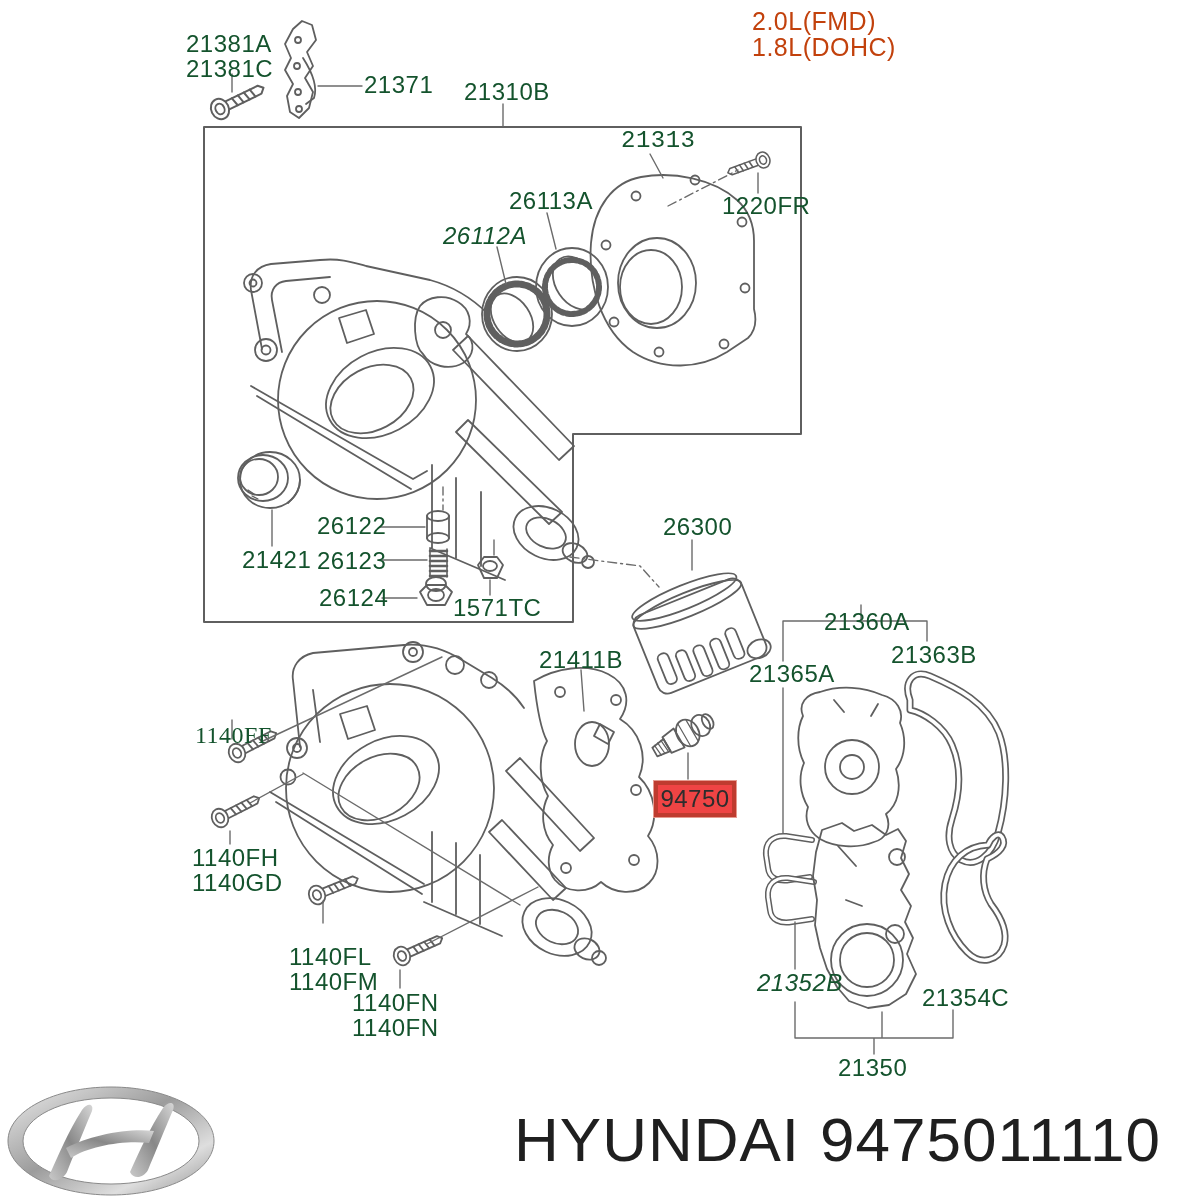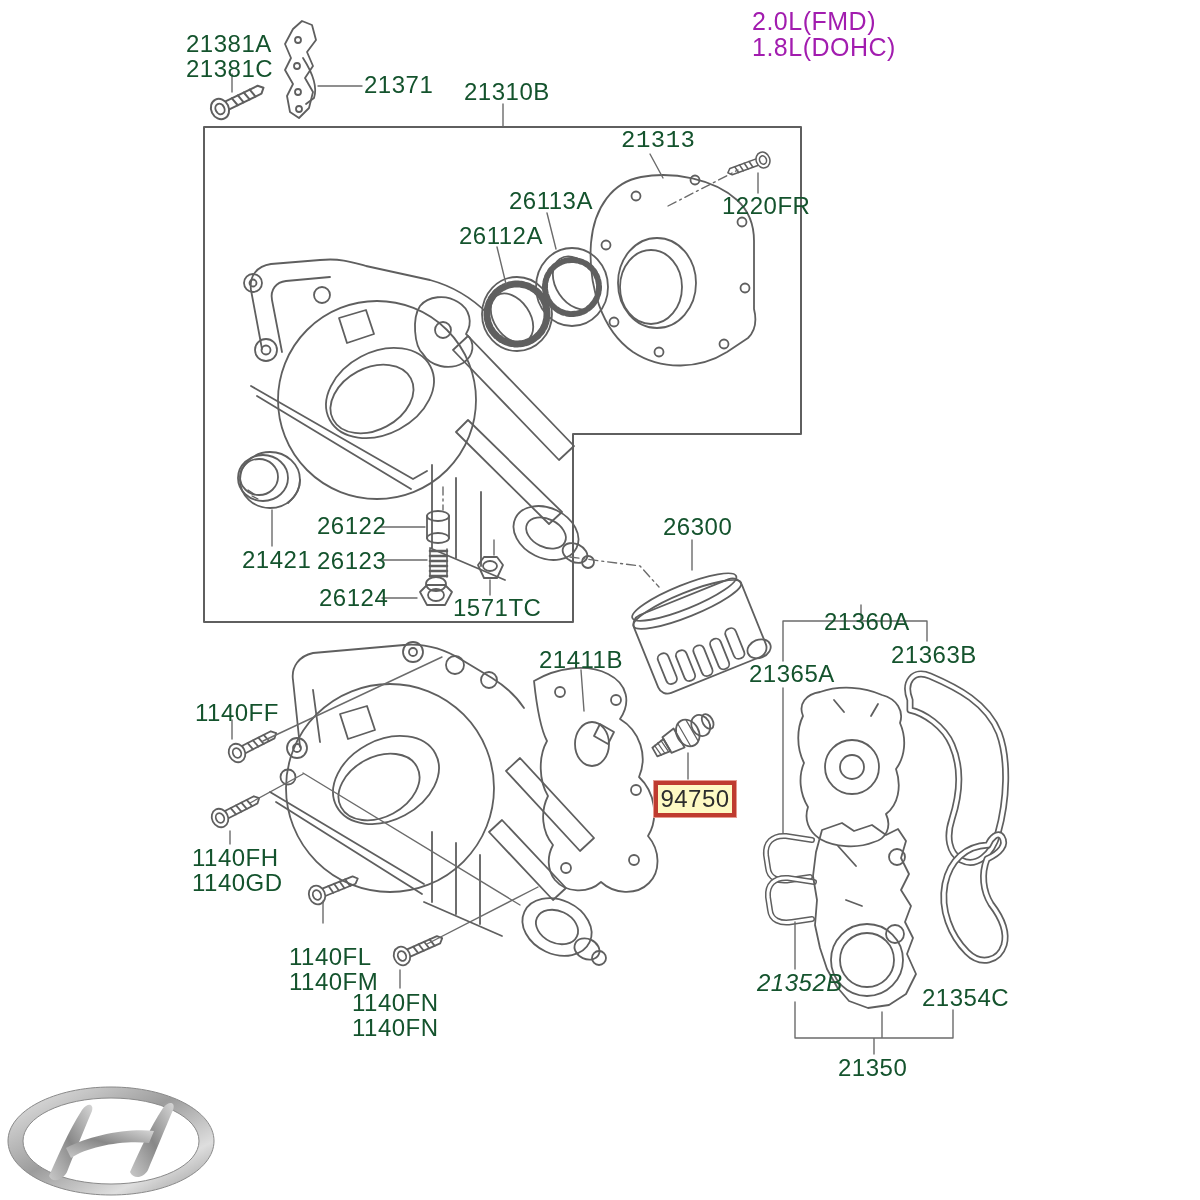--- a/index.html
+++ b/index.html
@@ -6,26 +6,26 @@
   .canvas{
     position:relative;width:1200px;height:1200px;background:#fff;overflow:hidden;
     font-family:"Liberation Sans",sans-serif;
   }
   .art{position:absolute;left:0;top:0;}
   .lbl{
     position:absolute;font-size:24px;line-height:1.02;color:#14532d;
     white-space:nowrap;letter-spacing:0.5px;
   }
   .lbl div{line-height:1.05;}
-  .engine-code{font-size:25px;color:#a21caf;}
+  .engine-code{font-size:25px;color:#c2410c;}
   .red-box{
     position:absolute;left:654px;top:781px;width:74px;height:28px;
     border:4px solid #bf3b2f;box-shadow:0 0 0 1px #e59a8f;
     display:flex;align-items:center;justify-content:center;
-    font-size:24px;color:#2d2d2d;background:#fef9c3;letter-spacing:0.5px;
+    font-size:24px;color:#2d2d2d;background:#ef4444;letter-spacing:0.5px;
   }
   .footer-text{
     position:absolute;left:514px;top:1104px;font-size:62px;color:#1f1f1f;
     letter-spacing:1px;white-space:nowrap;
   }
   .footer-text .brand{margin-right:20px;}
   .logo{position:absolute;left:4px;top:1084px;}
 </style>
 </head>
 <body>
@@ -278,38 +278,38 @@
   <div class="lbl" style="left:464px;top:80px;text-align:right;">21310B</div>
 
   <div class="lbl engine-code" style="left:752px;top:8px;">
     <div>2.0L(FMD)</div>
     <div>1.8L(DOHC)</div>
   </div>
 
   <div class="lbl" style="left:621px;top:129px;font-family:Liberation Mono, monospace;">21313</div>
   <div class="lbl" style="left:722px;top:194px;">1220FR</div>
   <div class="lbl" style="left:509px;top:189px;">26113A</div>
-  <div class="lbl" style="left:459px;top:224px;">26112A</div>
+  <div class="lbl" style="left:443px;top:224px;font-style:italic;">26112A</div>
   <div class="lbl" style="left:242px;top:548px;">21421</div>
   <div class="lbl" style="left:317px;top:514px;">26122</div>
   <div class="lbl" style="left:317px;top:549px;">26123</div>
   <div class="lbl" style="left:319px;top:586px;">26124</div>
   <div class="lbl" style="left:453px;top:596px;">1571TC</div>
   <div class="lbl" style="left:663px;top:515px;">26300</div>
   <div class="lbl" style="left:539px;top:648px;">21411B</div>
 
   <div class="red-box">
     <span>94750</span>
   </div>
 
   <div class="lbl" style="left:824px;top:572px;margin-top:38px;">21360A</div>
   <div class="lbl" style="left:749px;top:662px;">21365A</div>
   <div class="lbl" style="left:891px;top:643px;">21363B</div>
 
-  <div class="lbl" style="left:195px;top:701px;">1140FF</div>
+  <div class="lbl" style="left:195px;top:723px;font-family:Liberation Serif, serif;">1140FF</div>
   <div class="lbl" style="left:192px;top:845px;">
     <div>1140FH</div>
     <div>1140GD</div>
   </div>
   <div class="lbl" style="left:289px;top:925px;margin-top:19px;">
     <div>1140FL</div>
     <div>1140FM</div>
   </div>
   <div class="lbl" style="left:352px;top:990px;">
     <div>1140FN</div>
@@ -336,14 +336,17 @@
         <stop offset="1" stop-color="#d6d6d6"></stop>
       </linearGradient>
     </defs>
     <g fill="url(#hGradL)" stroke="none">
       <path d="M45,92 C55,70 64,48 78,26 C84,18 90,20 88,27 C80,46 70,70 63,88 C58,97 48,99 45,92 Z"></path>
       <path d="M126,88 C136,66 146,44 159,24 C165,16 172,18 169,26 C161,45 151,69 144,86 C139,95 129,95 126,88 Z"></path>
       <path d="M62,64 C85,52 122,44 150,47 L145,59 C120,56 85,62 67,74 Z"></path>
     </g>
   </svg>
 
+  <div class="footer-text">
+    <span class="brand">HYUNDAI</span><span>9475011110</span>
+  </div>
 
 </div>
 
 </body></html>

